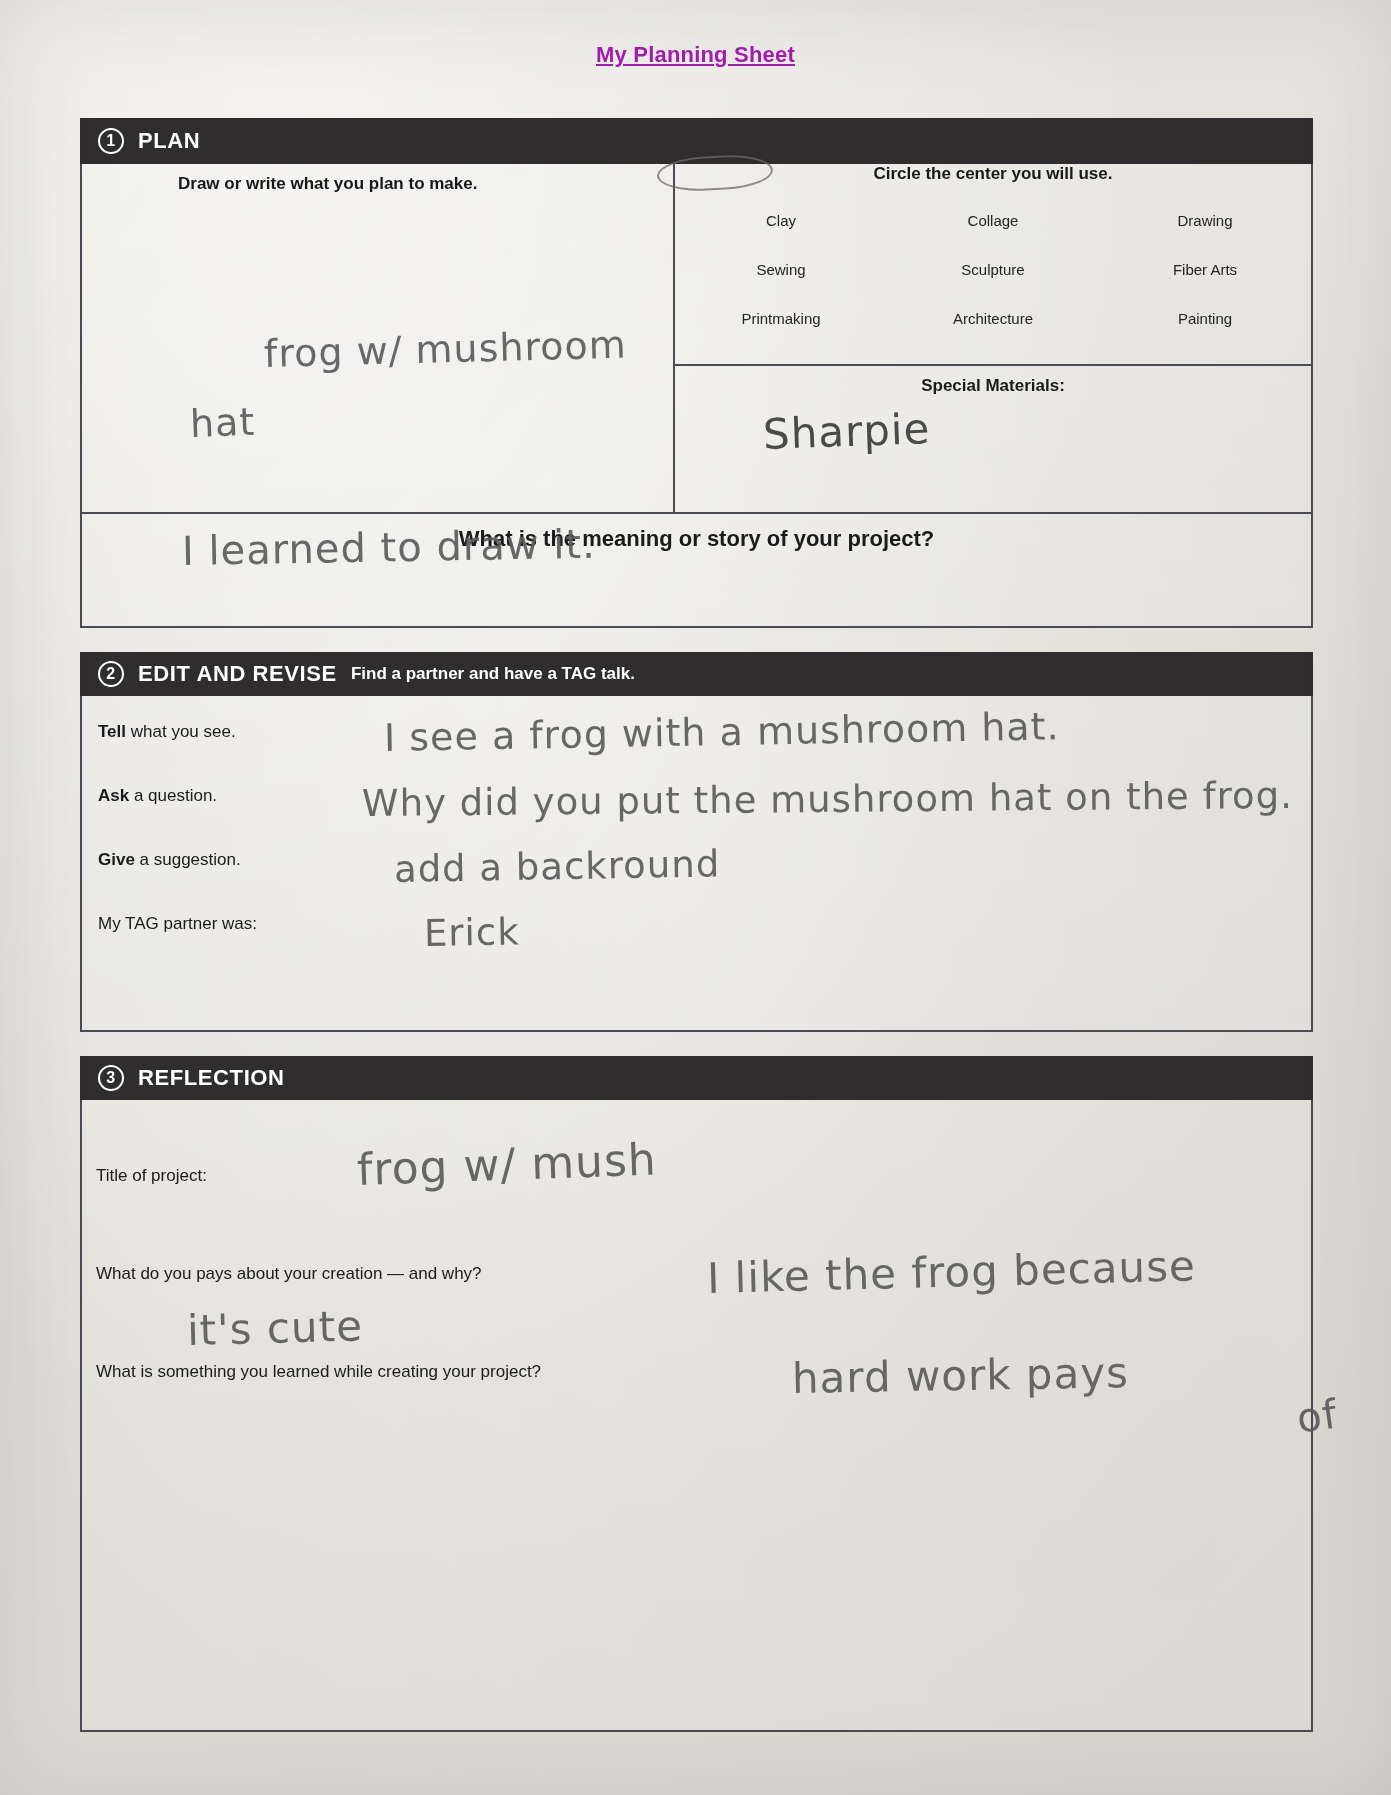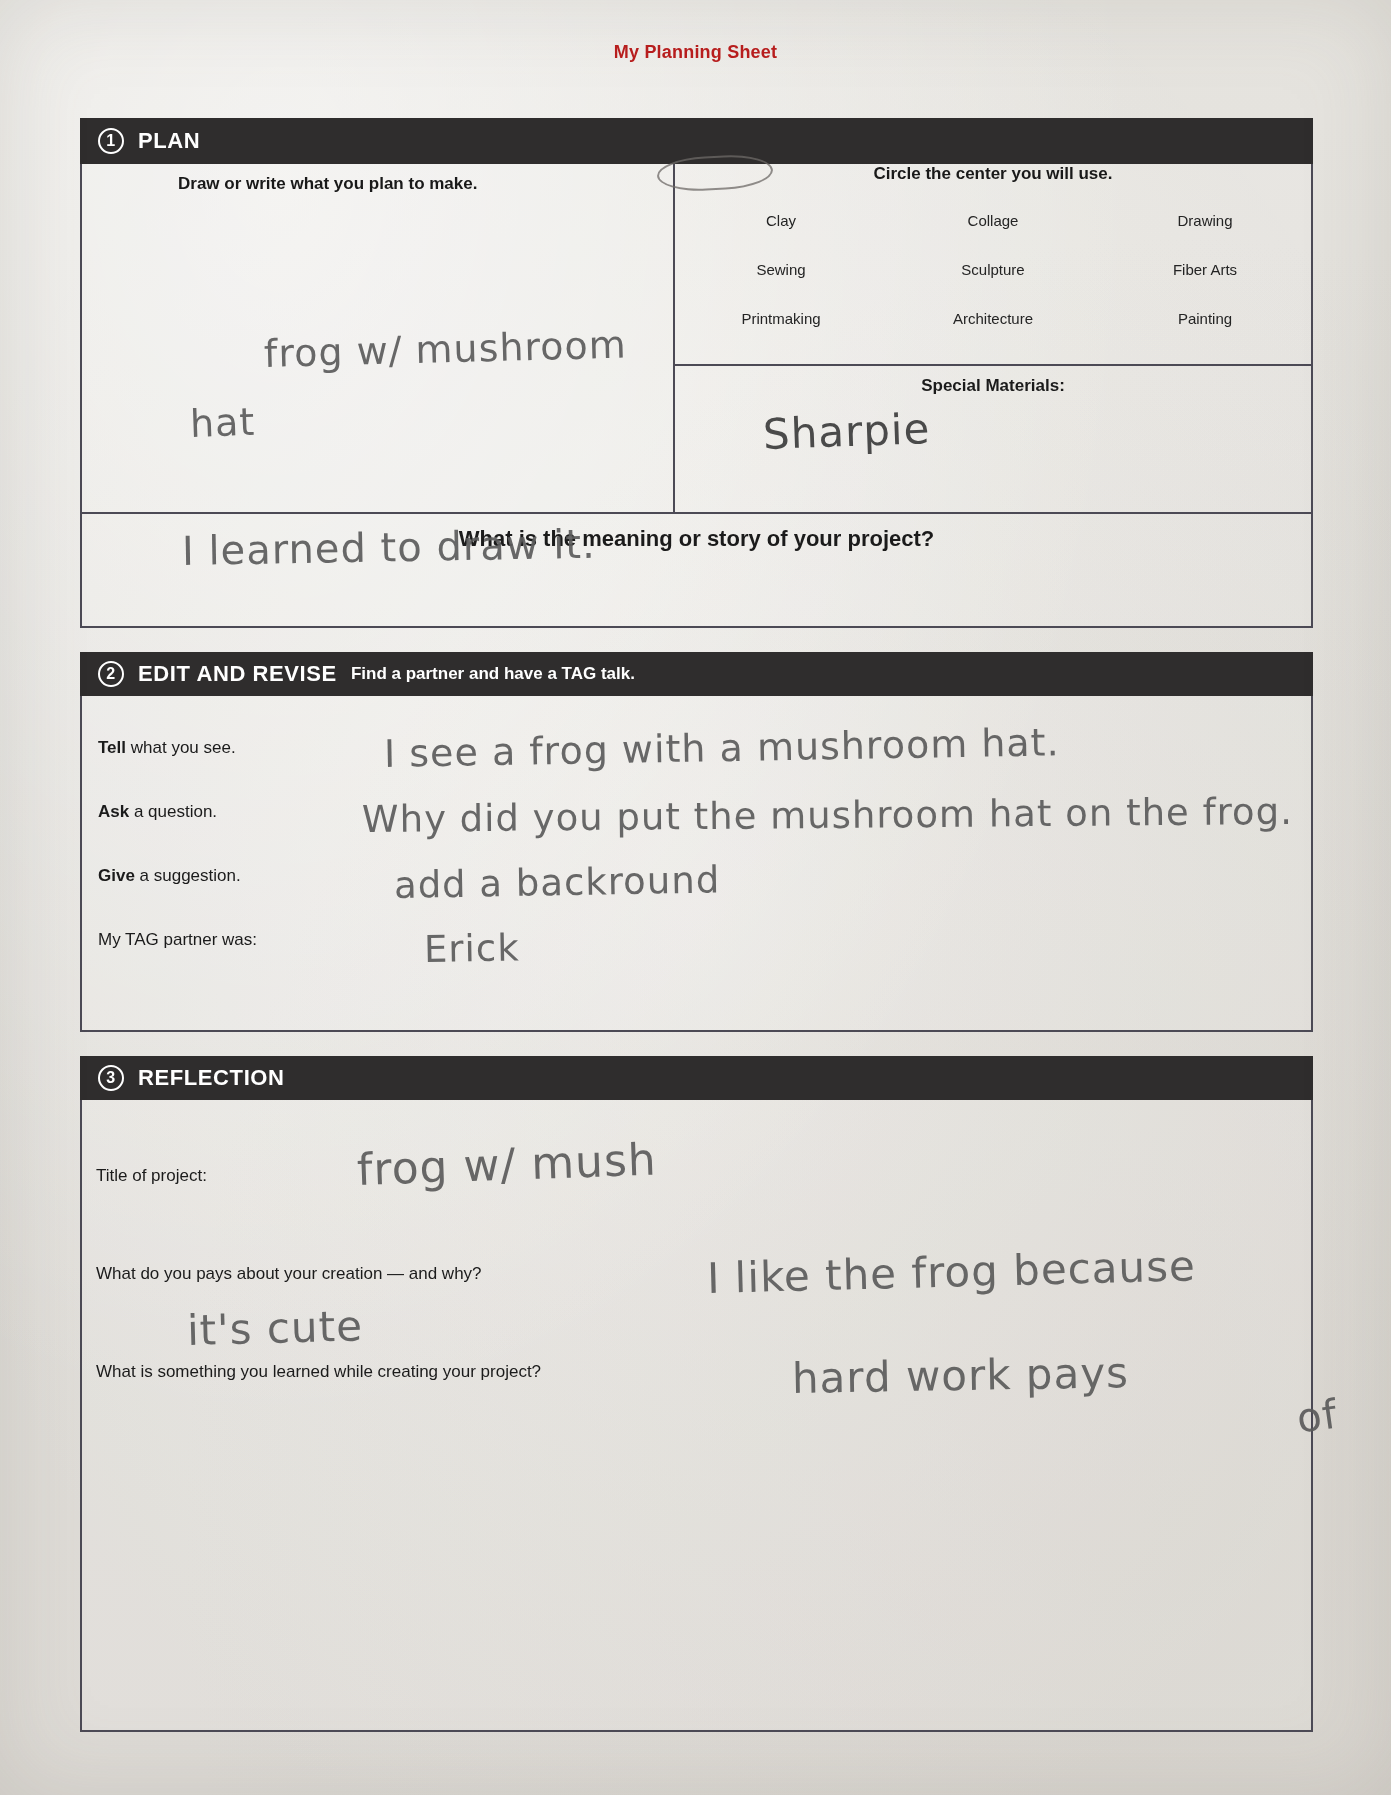--- a/index.html
+++ b/index.html
@@ -24,24 +24,25 @@
       linear-gradient(180deg, #edebe6 0%, #e7e5e0 40%, #e4e1dc 100%);
     pointer-events: none;
   }
 
   .sheet-title {
     position: absolute;
     top: 42px;
     left: 0;
     width: 100%;
     text-align: center;
-    font-size: 18px;
+    font-size: 22px;
     font-weight: bold;
     letter-spacing: 0.2px;
-    color: #b91c1c;
+    color: #a21caf;
+    text-decoration: underline;
   }
 
   .page {
     position: absolute;
     top: 0; left: 0;
     width: 1391px;
     height: 1795px;
   }
 
   
@@ -138,21 +139,21 @@
   .meaning-label {
     text-align: center;
     font-weight: bold;
     font-size: 22px;
     padding-top: 12px;
   }
 
   
   #sec2 { left: 80px; top: 652px; width: 1233px; height: 380px; }
   #sec2 .band { margin: -2px -2px 0 -2px; }
-  .s2-body { padding: 26px 0 0 12px; margin-top: 16px; }
+  .s2-body { padding: 26px 0 0 12px; }
   .q-line {
     font-size: 17px;
     height: 64px;
     position: relative;
     padding-left: 4px;
   }
   .q-line b { font-weight: bold; }
 
   
   #sec3 { left: 80px; top: 1056px; width: 1233px; height: 676px; }

